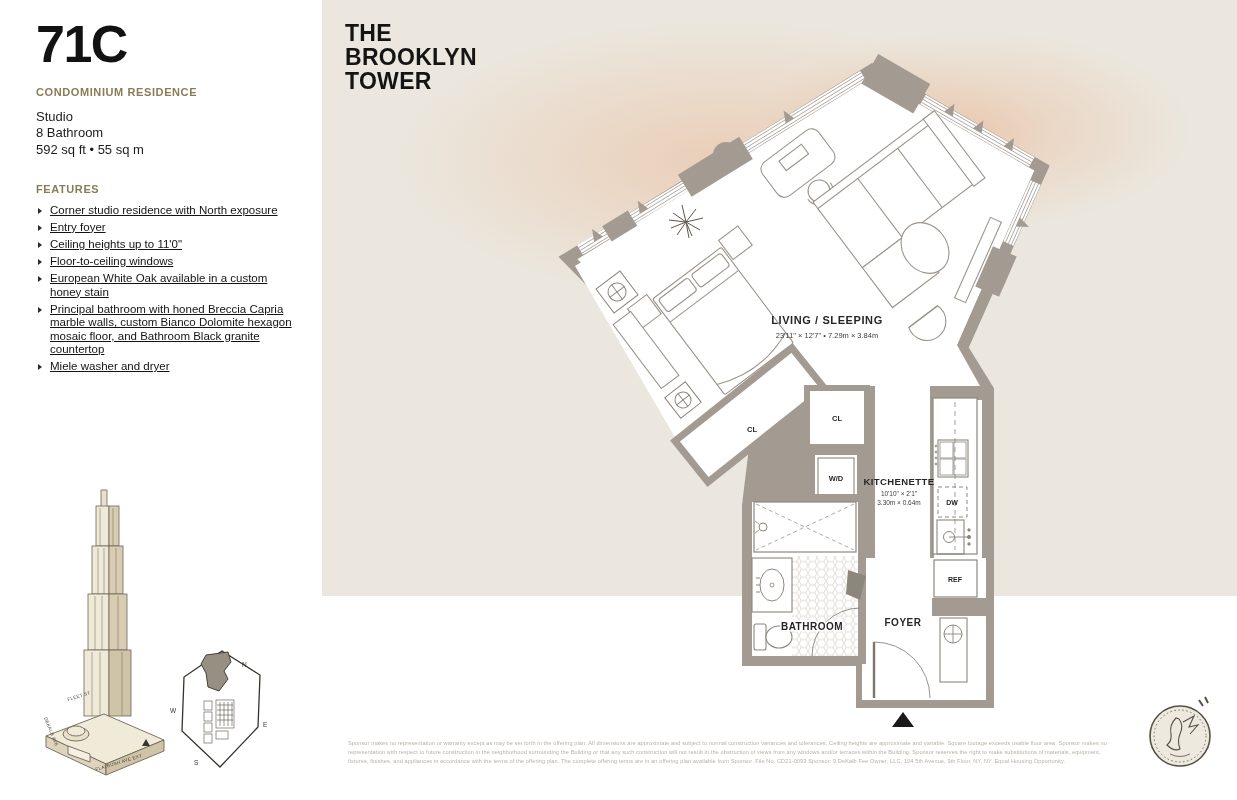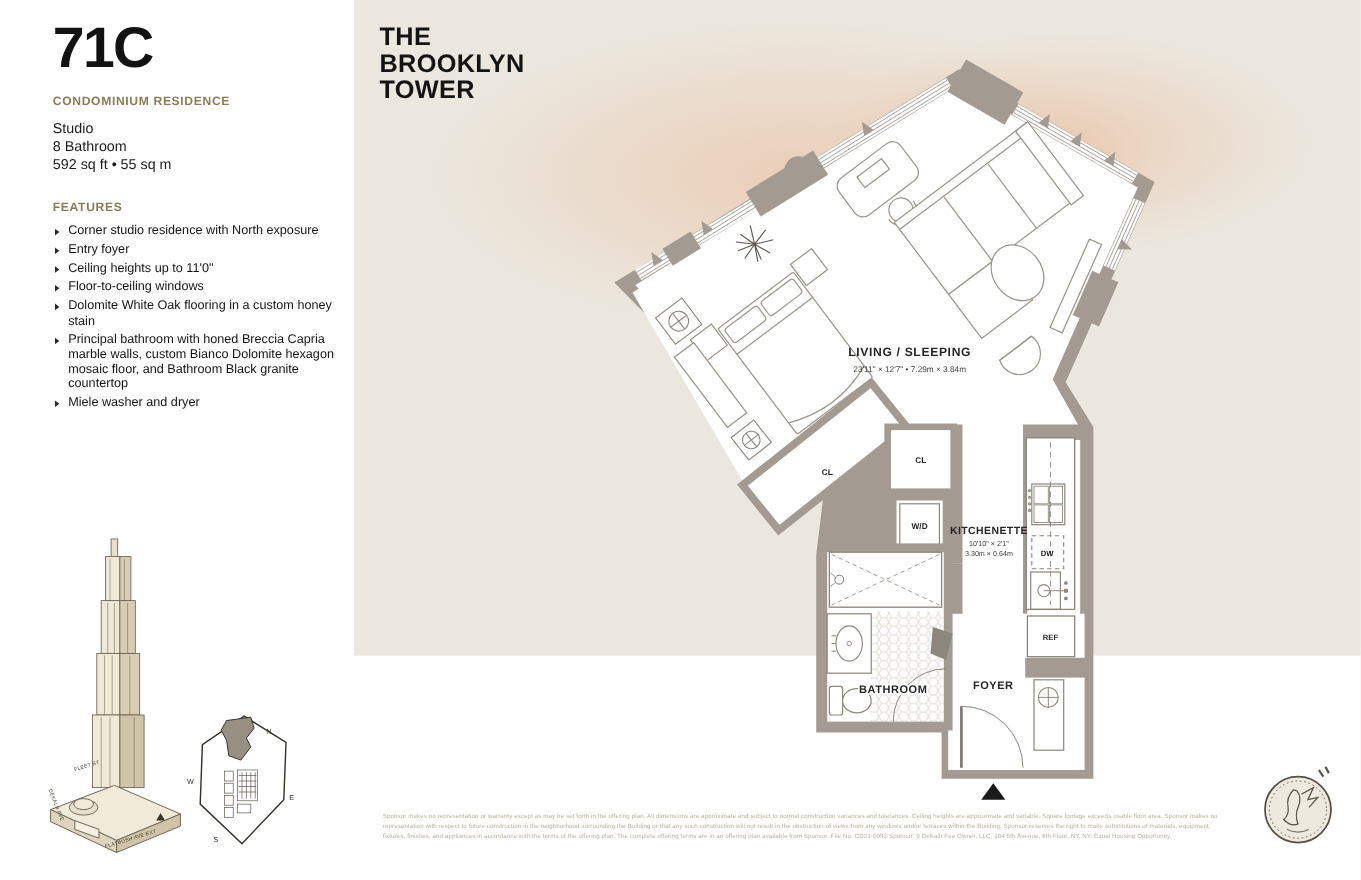--- a/index.html
+++ b/index.html
@@ -1,27 +1,27 @@
 <!DOCTYPE html>
 <html><head>
 <meta charset="utf-8">
 <style>
   html,body{margin:0;padding:0;}
   body{
     width:1237px;height:800px;position:relative;overflow:hidden;
     background:#ffffff;font-family:"Liberation Sans",sans-serif;color:#161616;
   }
   
-  .left-col{position:absolute;left:48px;top:18px;width:272px;}
+  .left-col{position:absolute;left:36px;top:18px;width:272px;}
   .unit-number{font-size:52px;font-weight:700;letter-spacing:-1.5px;line-height:1;color:#121212;}
   .olive{color:#8a7c55;font-size:11px;font-weight:700;letter-spacing:.6px;}
   .residence-label{margin-top:16px;}
   .specs{margin-top:11px;font-size:13px;font-weight:500;line-height:1.25;color:#1c1c1c;}
   .features-heading{margin-top:25px;}
-  ul.features{list-style:none;margin:9px 4px 0 0;padding:0;font-size:11.5px;line-height:1.18;color:#141414;font-weight:500;width:258px;}
+  ul.features{list-style:none;margin:9px 4px 0 0;padding:0;font-size:11.5px;line-height:1.18;color:#141414;font-weight:500;width:258px;text-decoration:underline;}
   ul.features li{position:relative;padding-left:14px;margin-bottom:3.5px;}
   ul.features li::before{
     content:"";position:absolute;left:2px;top:4px;width:0;height:0;
     border-left:4px solid #2a2a2a;border-top:3px solid transparent;border-bottom:3px solid transparent;
   }
   .building-illo{position:absolute;left:38px;top:488px;}
   .keyplan{position:absolute;left:170px;top:645px;}
   
   .panel{position:absolute;left:322px;top:0;width:915px;height:596px;background:#ebe7de;padding-left:40px;}
   .brand-title{position:absolute;left:23px;top:22px;font-size:23px;font-weight:700;line-height:1.04;letter-spacing:.3px;color:#141414;}
@@ -41,21 +41,21 @@
     <div>Studio</div>
     <div>8 Bathroom</div>
     <div>592 sq ft • 55 sq m</div>
   </div>
   <div class="olive features-heading">FEATURES</div>
   <ul class="features">
     <li>Corner studio residence with North exposure</li>
     <li>Entry foyer</li>
     <li>Ceiling heights up to 11'0"</li>
     <li>Floor-to-ceiling windows</li>
-    <li>Dolomite White Oak flooring in a custom honey stain</li>
+    <li>European White Oak available in a custom honey stain</li>
     <li>Principal bathroom with honed Breccia Capria marble walls, custom Bianco Dolomite hexagon mosaic floor, and Bathroom Black granite countertop</li>
     <li>Miele washer and dryer</li>
   </ul>
 </div>
 
 <svg class="building-illo" width="140" height="295" viewBox="0 0 140 295">
   <g stroke="#6e6657" stroke-width="0.8">
     <rect x="63" y="2" width="6" height="18" fill="#e8e0cb"></rect>
     <rect x="58" y="18" width="13" height="40" fill="#efe9d8"></rect>
       <rect x="71" y="18" width="10" height="40" fill="#d8cdb2"></rect>

